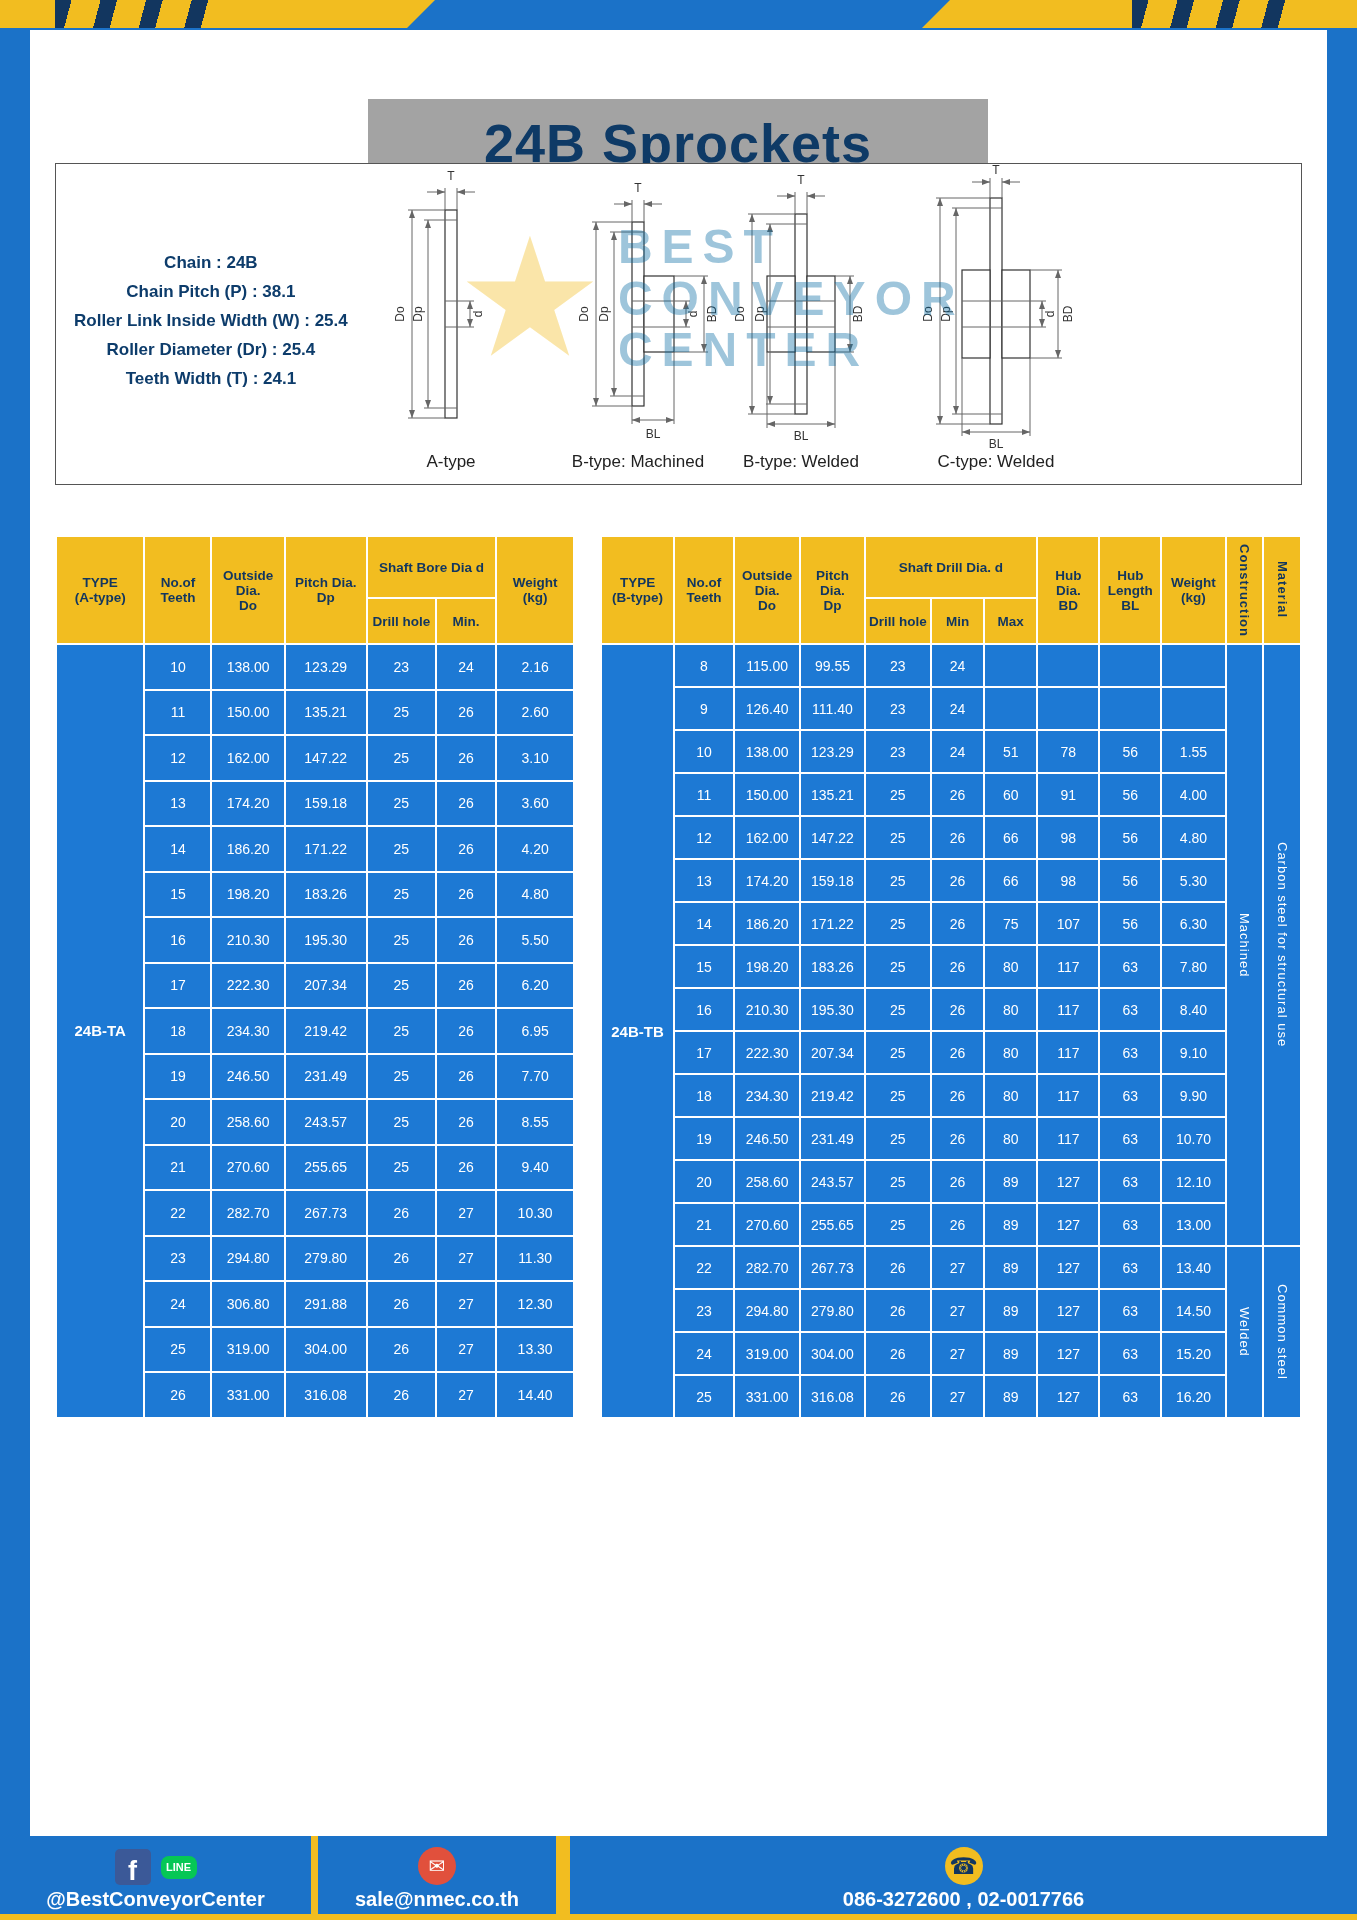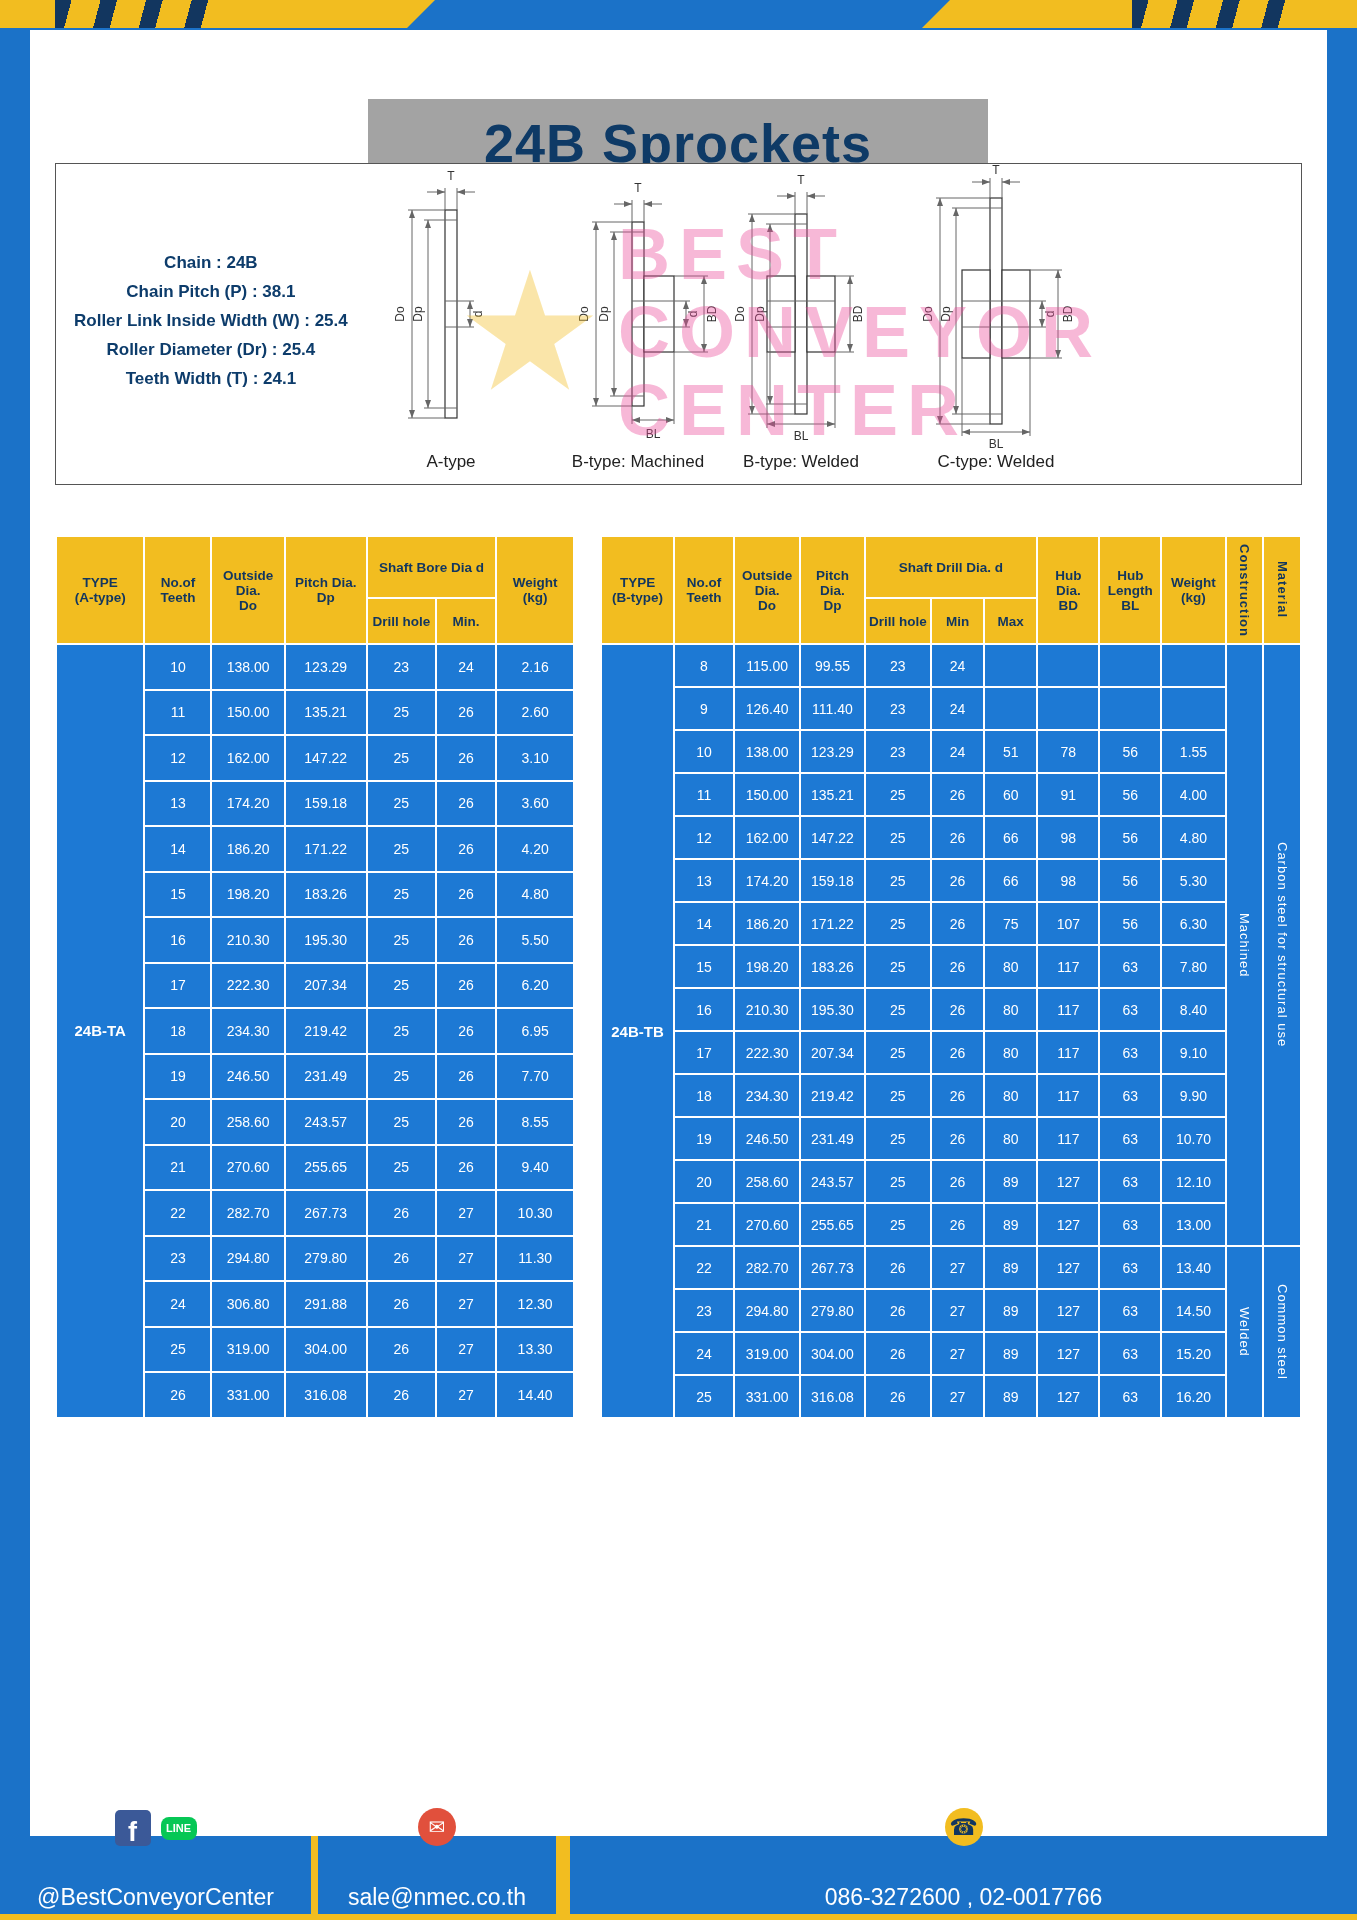--- a/index.html
+++ b/index.html
@@ -23,21 +23,21 @@
 
   
   .drawing-box { position:absolute; left:25px; top:133px; width:1247px; height:322px;
       border:1px solid #555; background:#fff; }
   .specs { position:absolute; left:18px; top:84px; font-size:17px; font-weight:bold;
       color:#0d3c6b; line-height:29px; white-space:nowrap;text-align:center; }
   .caption { position:absolute; top:288px; font-size:17px; color:#222; transform:translateX(-50%); white-space:nowrap; }
   .watermark { position:absolute; left:400px; top:52px; display:flex; align-items:center; gap:14px;
       opacity:.38; pointer-events:none; }
   .watermark .star { font-size:165px; color:#f2bd20; line-height:1; }
-  .watermark .wm-lines { color:#ec4899; font-weight:bold; font-size:72px; letter-spacing:9px; line-height:1.08; }
+  .watermark .wm-lines { color:#0369a1; font-weight:bold; font-size:48px; letter-spacing:9px; line-height:1.08; }
   .dim { stroke:#666; stroke-width:1; fill:none; }
   .part { stroke:#333; stroke-width:1.2; fill:#fff; }
   .dimtext { font-size:12px; fill:#333; }
 
   
   table { border-collapse:collapse; table-layout:fixed; }
   #table-a { position:absolute; left:25px; top:505px; width:520px; }
   #table-b { position:absolute; left:570px; top:505px; width:702px; }
   th { background:#f2bd20; color:#12365f; font-weight:bold; font-size:13.5px;
       border:2px solid #fff; text-align:center; vertical-align:middle; white-space:pre-line; padding:1px; }
@@ -51,21 +51,21 @@
   .vert { writing-mode:vertical-rl; letter-spacing:1px; font-size:13px; }
   th.vert { white-space:normal; }
 
   
   .footer { position:absolute; left:0; bottom:0; width:1357px; height:84px; display:flex;
       background:#1b72c8; border-bottom:6px solid #f2bd20; z-index:2; }
   .footer-section { display:flex; flex-direction:column; align-items:center; justify-content:flex-end; padding-bottom:3px; }
   .fs-1 { flex:0 0 311px; } .fs-2 { flex:0 0 238px; } .fs-3 { flex:0 0 410px; } .fs-4 { flex:1; }
   .footer-divider { width:7px; background:#f2bd20; }
   .footer-icons { display:flex; gap:10px; align-items:center; margin-bottom:3px; }
-  .footer-text { color:#fff; font-weight:normal; font-size:23px; white-space:nowrap;margin-top:35px; }
+  .footer-text { color:#fff; font-weight:bold; font-size:20px; white-space:nowrap; }
   .icon-fb { width:36px; height:36px; background:#3b5998; border-radius:5px; color:#fff;
       font-weight:bold; font-size:27px; display:flex; align-items:flex-end; justify-content:center; line-height:.95; overflow:hidden; }
   .icon-line { width:36px; height:23px; background:#06c755; border-radius:8px; color:#fff;
       display:flex; align-items:center; justify-content:center; font-size:11px; font-weight:bold; }
   .icon-mail { width:38px; height:38px; border-radius:50%; background:#e1503c; color:#fff;
       font-size:20px; display:flex; align-items:center; justify-content:center; }
   .icon-globe { width:38px; height:38px; border-radius:50%; background:#3fb6e8;
       display:flex; align-items:center; justify-content:center; }
   .icon-phone { width:38px; height:38px; border-radius:50%; background:#f2bd20; color:#12365f;
       font-size:23px; display:flex; align-items:center; justify-content:center; }

